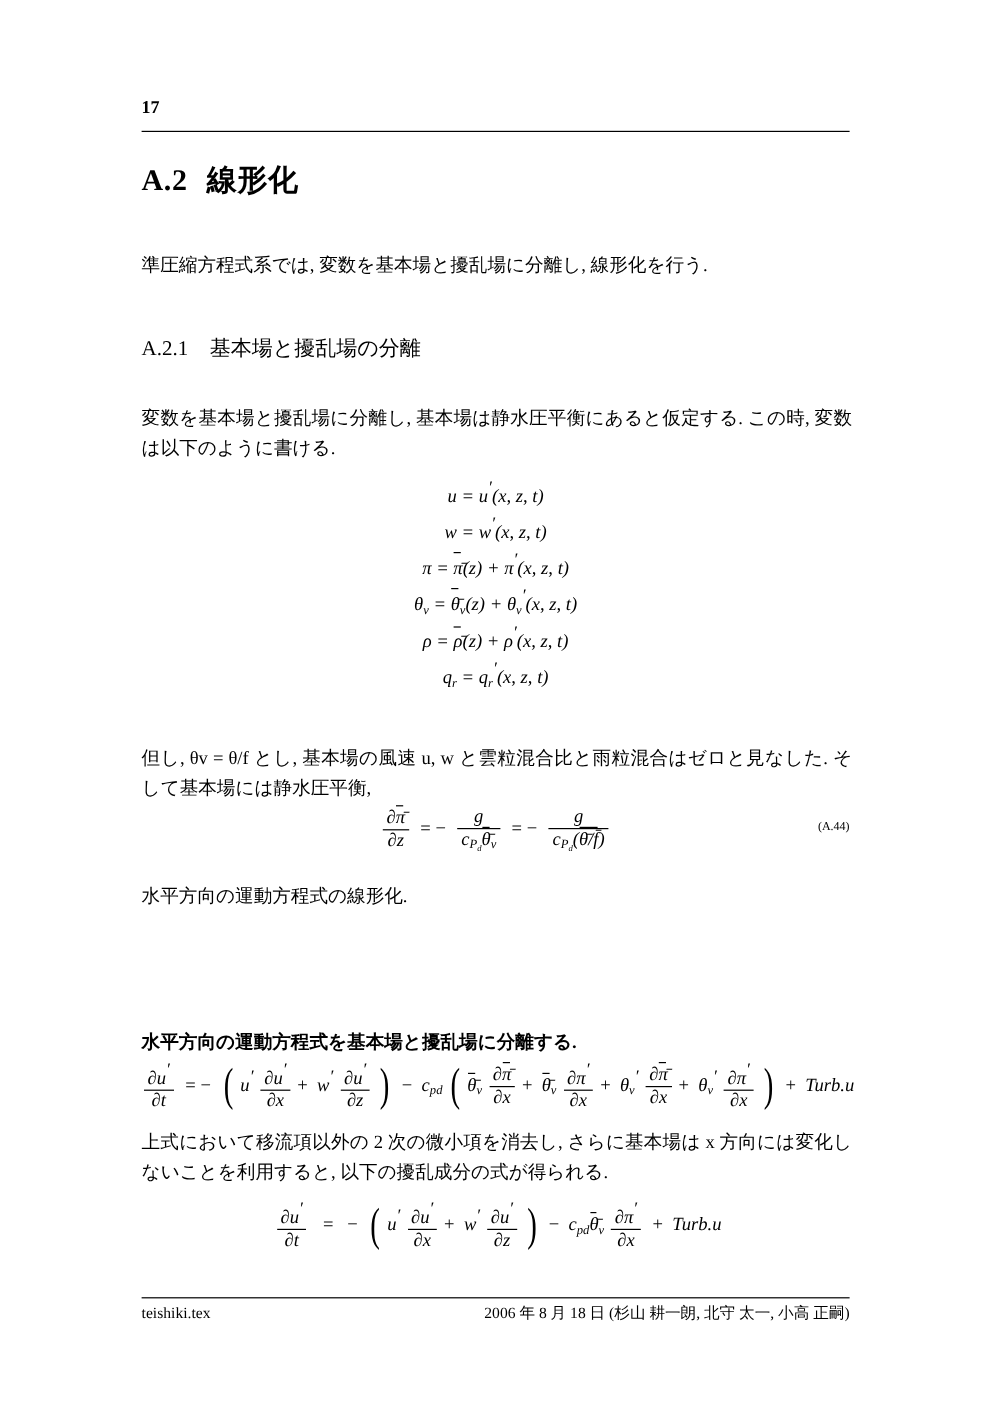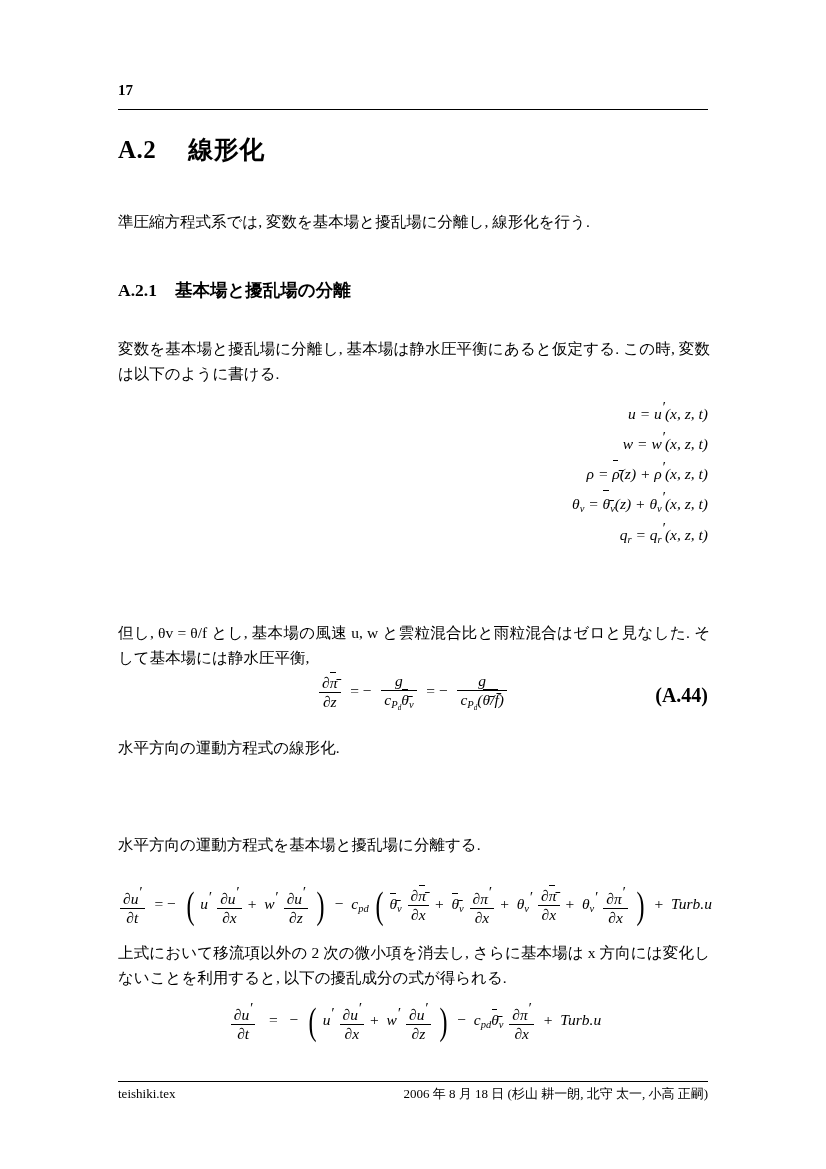--- a/index.html
+++ b/index.html
@@ -77,61 +77,61 @@
   
   h1.sec {
     position: absolute;
     left: 118px;
     top: 133px;
     margin: 0;
     font-size: 25px;
     font-weight: bold;
     letter-spacing: 0.5px;
   }
-  h1.sec .num { margin-right: 32px; }
+  h1.sec .num { margin-right: 16px; }
   h2.sub {
     position: absolute;
     left: 118px;
     margin: 0;
     font-size: 17.5px;
-    font-weight: bold;
+    font-weight: normal;
   }
   h2.sub .num { margin-right: 18px; }
   #sub1 { top: 278px; }
   #sub2 { top: 824px; }
   
   p.body {
     position: absolute;
     margin: 0;
     font-size: 15.5px;
     line-height: 1.62;
     text-align: justify;
   }
   #p-intro { left: 118px; top: 209px; width: 590px; }
   #p-sep   { left: 118px; top: 336px; width: 592px; }
   #p-but   { left: 118px; top: 620px; width: 592px; }
   #p-rel   { left: 118px; top: 735px; width: 592px; }
-  #p-hor   { left: 118px; top: 832px; width: 592px; }
+  #p-hor   { left: 118px; top: 856px; width: 592px; font-weight: bold; }
   #p-elim  { left: 118px; top: 940px; width: 592px; }
 
   
   .math {
     font-family: "Liberation Serif", "DejaVu Serif", serif;
     font-style: italic;
   }
   .up { font-style: normal; }
   .eqblock {
     position: absolute;
     font-size: 15.5px;
   }
   #eq-set {
     left: 118px;
     top: 396px;
     width: 590px;
-    text-align: right;
+    text-align: center;
     line-height: 1.52;
   }
   .eqline { white-space: nowrap; }
   sub, sup {
     font-size: 0.68em;
     font-style: italic;
   }
   sub { vertical-align: -0.28em; }
   sup { vertical-align: 0.5em; }
   .prime { font-style: italic; font-size: 0.95em; }
@@ -175,22 +175,21 @@
     left: 118px;
     top: 672px;
     width: 590px;
     text-align: center;
   }
   #eq-44 .tag {
     position: absolute;
     right: 0;
     top: 12px;
     font-style: normal;
-    font-size: 20px;
-    font-weight: bold;
+    font-size: 10px;
   }
   #eq-u {
     left: 118px;
     top: 884px;
     width: 594px;
     text-align: left;
     font-size: 15.5px;
   }
   #eq-u2 {
     left: 118px;
@@ -221,22 +220,23 @@
 
   <h2 class="sub" id="sub1">
     <span class="num">A.2.1</span><span>基本場と擾乱場の分離</span>
   </h2>
 
   <p class="body" id="p-sep">変数を基本場と擾乱場に分離し, 基本場は静水圧平衡にあると仮定する. この時, 変数は以下のように書ける.</p>
 
   <div class="eqblock math" id="eq-set">
     <div class="eqline">u = u<sup class="prime">′</sup>(x, z, t)</div>
     <div class="eqline">w = w<sup class="prime">′</sup>(x, z, t)</div>
+    <div class="eqline">π = <span class="ovl">π̄</span>(z) + π<sup class="prime">′</sup>(x, z, t)</div>
+    <div class="eqline">θ<sub>v</sub> = <span class="ovl">θ̄</span><sub>v</sub>(z) + θ<sub>v</sub><sup class="prime">′</sup>(x, z, t)</div>
     <div class="eqline">ρ = <span class="ovl">ρ̄</span>(z) + ρ<sup class="prime">′</sup>(x, z, t)</div>
-    <div class="eqline">θ<sub>v</sub> = <span class="ovl">θ̄</span><sub>v</sub>(z) + θ<sub>v</sub><sup class="prime">′</sup>(x, z, t)</div>
     <div class="eqline">q<sub>r</sub> = q<sub>r</sub><sup class="prime">′</sup>(x, z, t)</div>
   </div>
 
   <p class="body" id="p-but">但し, θv = θ/f とし, 基本場の風速 u, w と雲粒混合比と雨粒混合はゼロと見なした. そして基本場には静水圧平衡,</p>
 
   <div class="eqblock math" id="eq-44">
     <span class="nowrap">
       <span class="frac">
         <span class="num-part">∂<span class="ovl">π̄</span></span>
         <span class="den-part">∂z</span>

